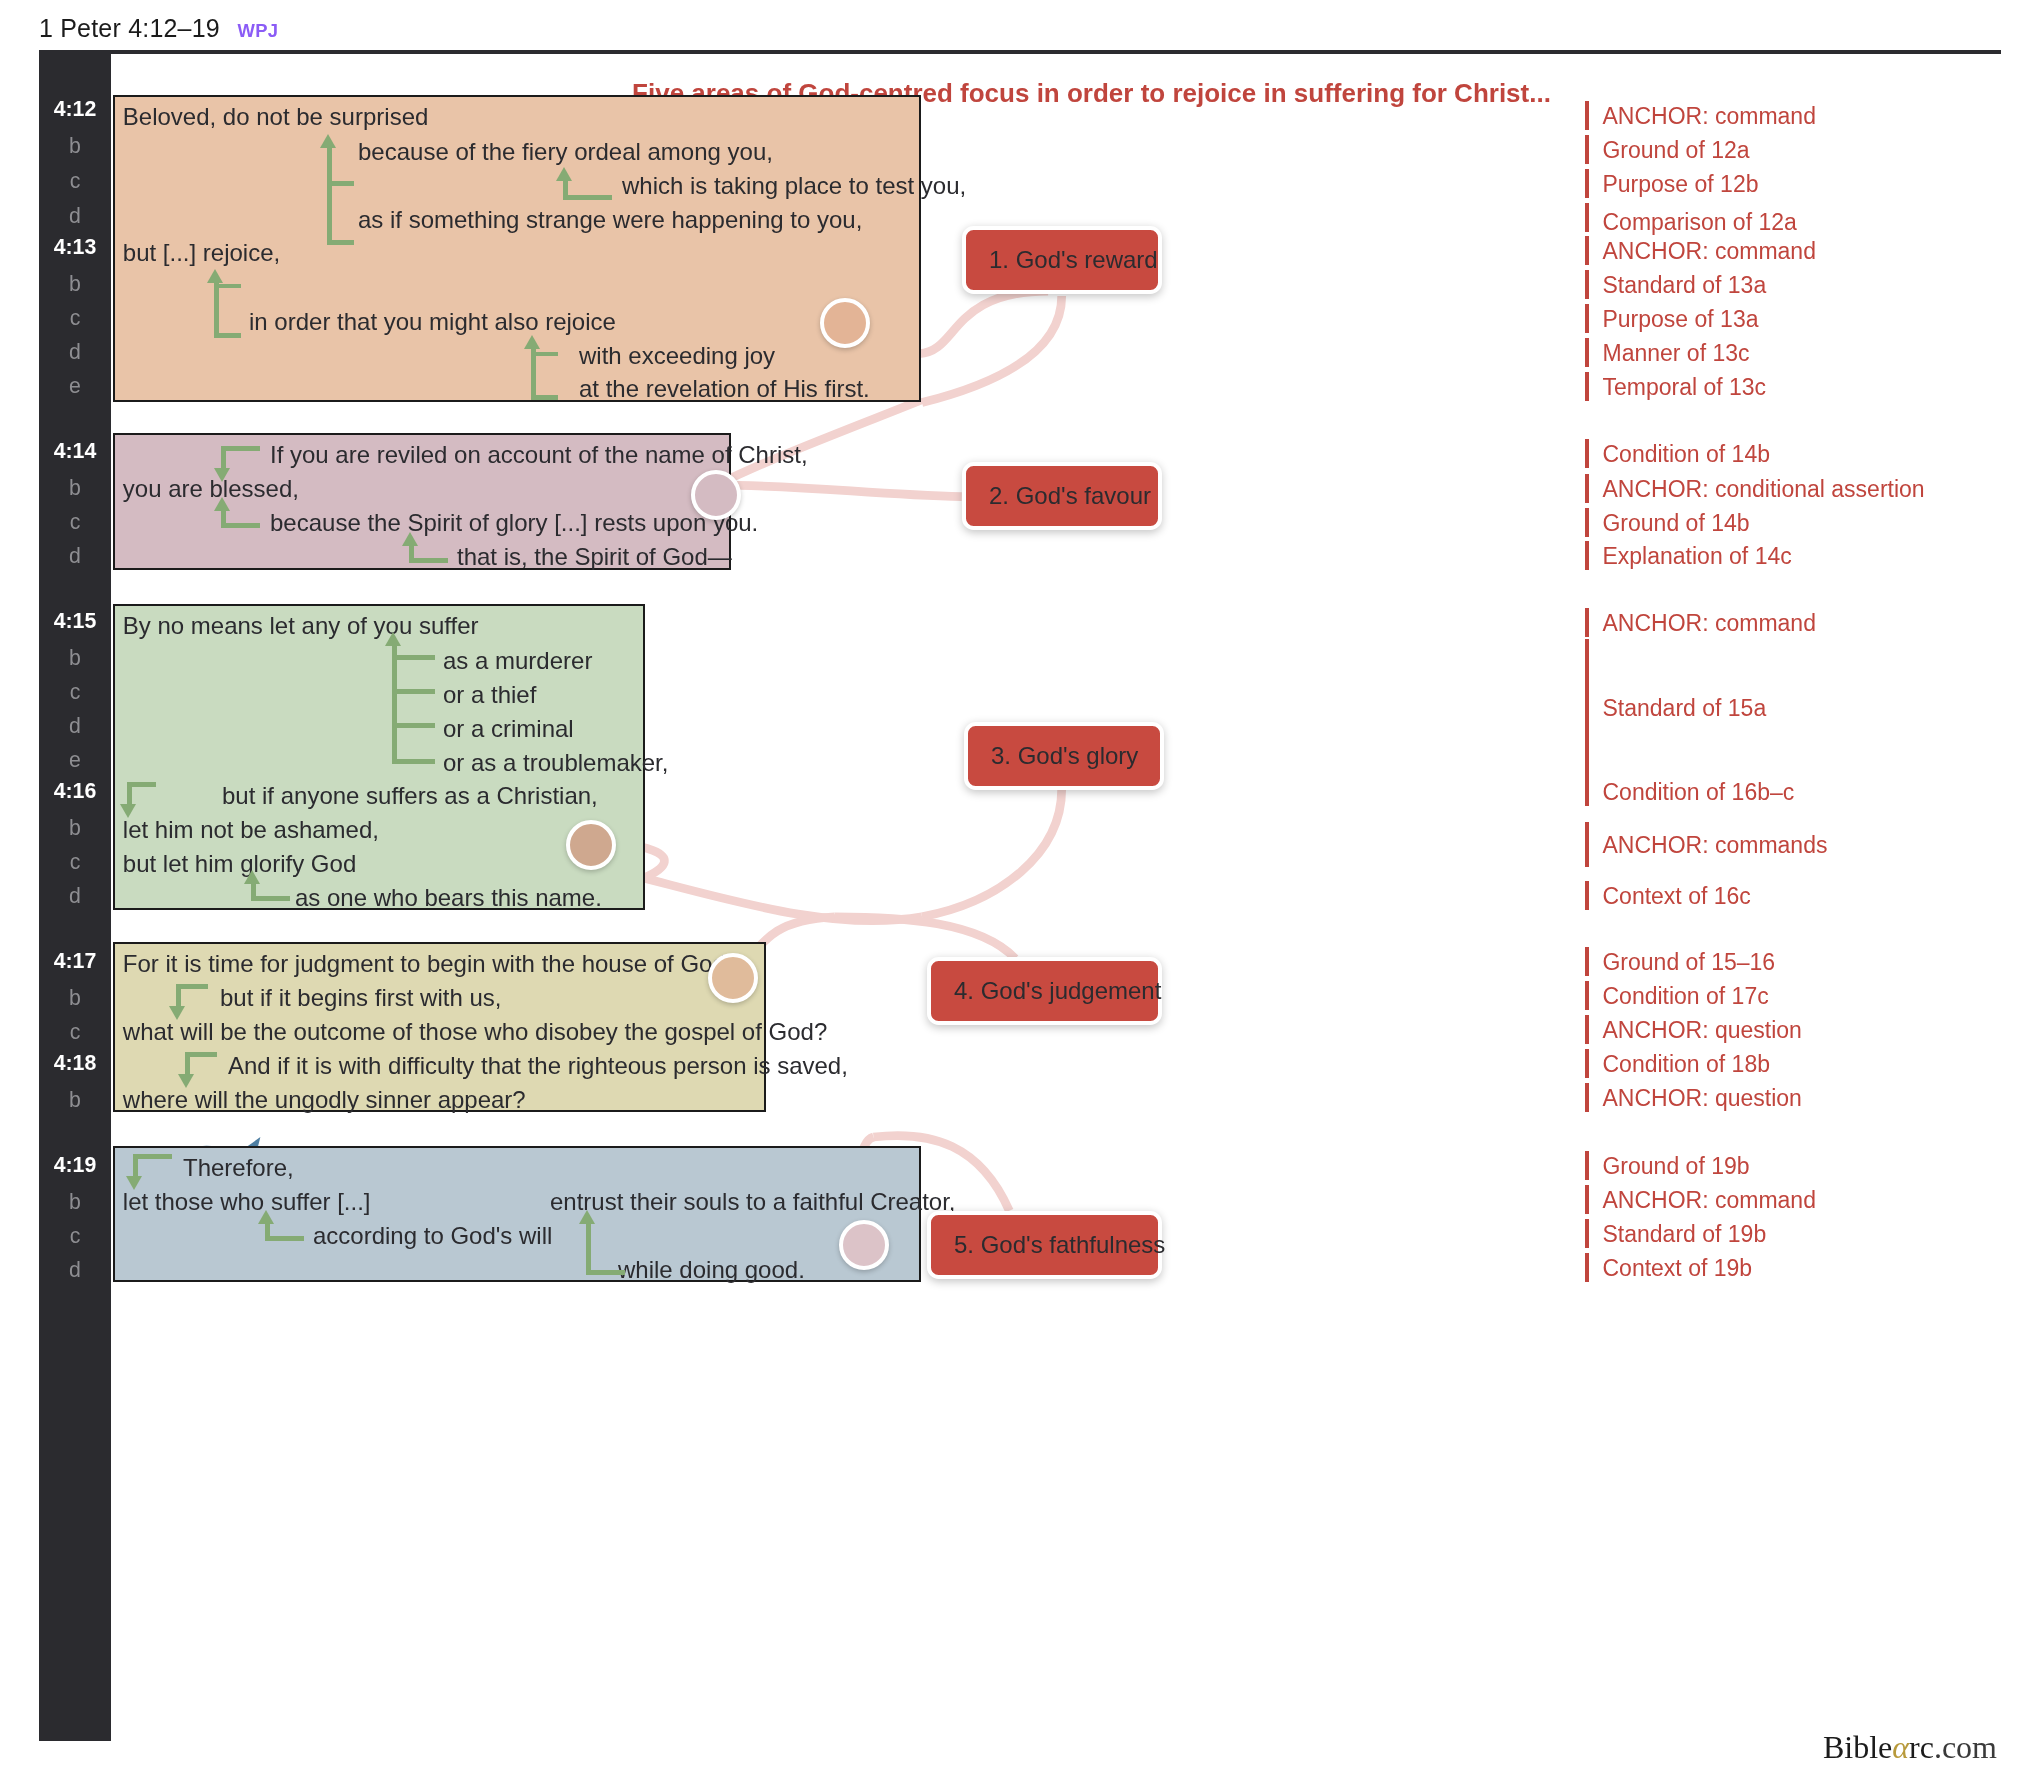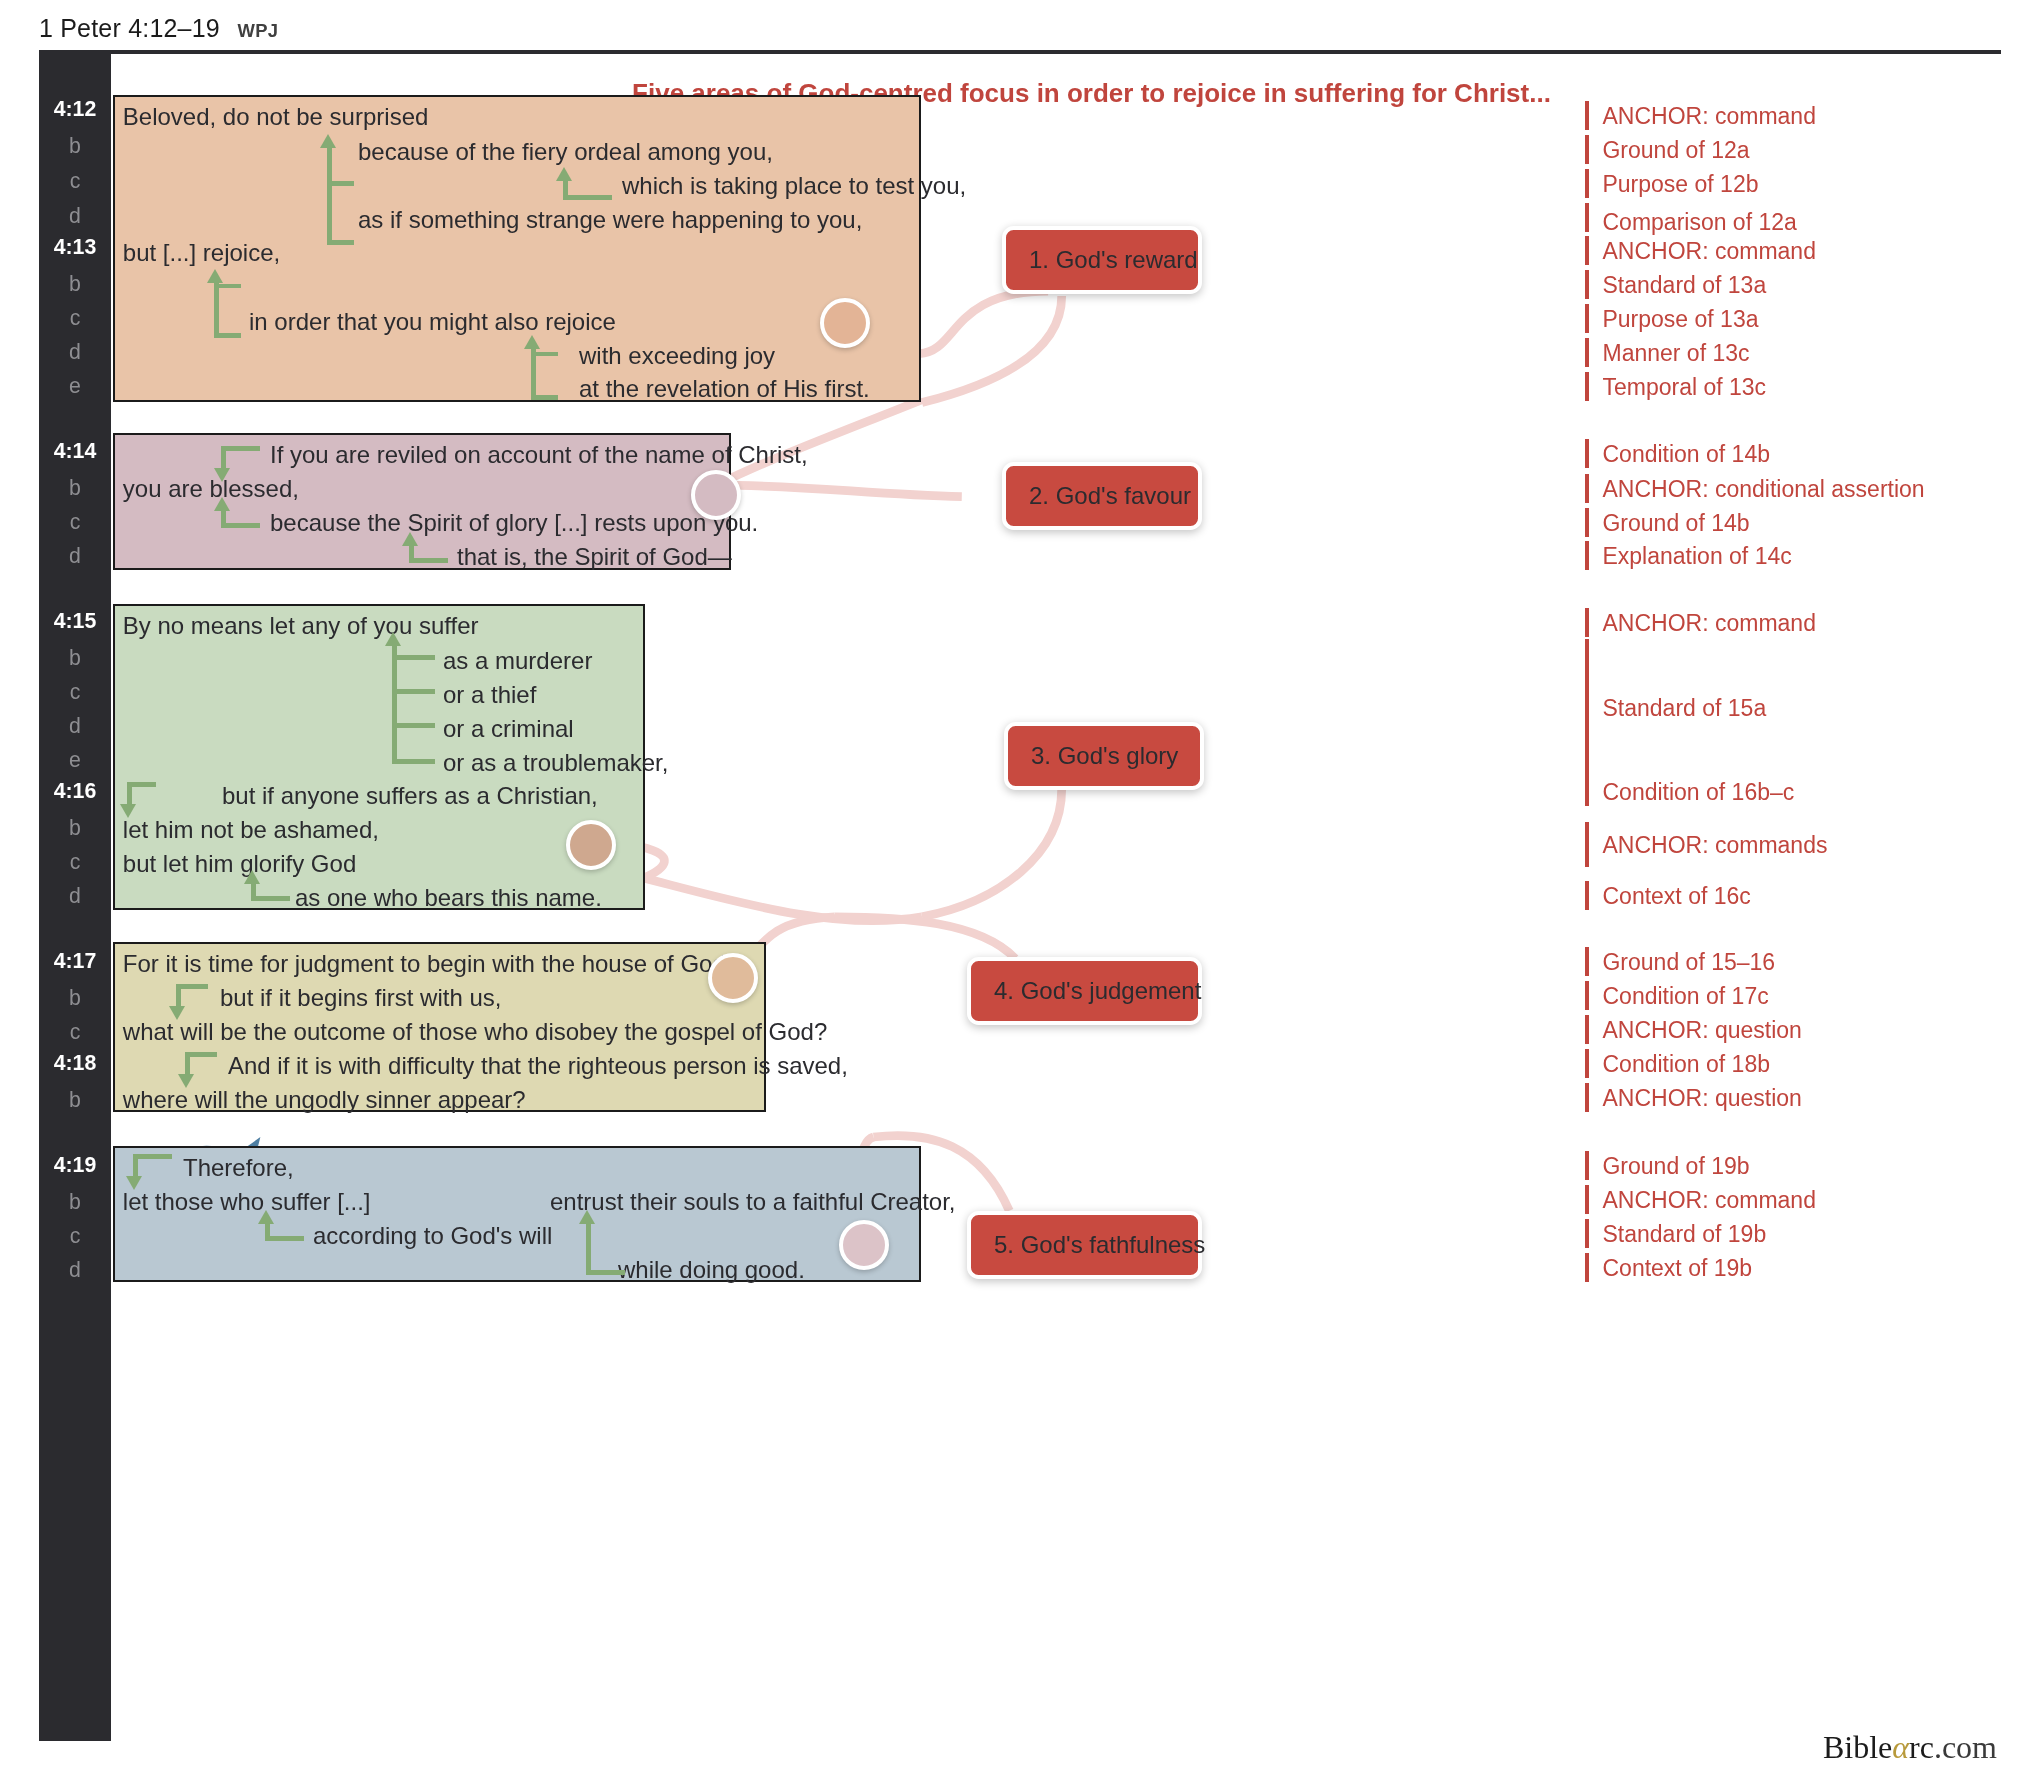--- a/index.html
+++ b/index.html
@@ -16,21 +16,21 @@
     overflow: hidden;
   }
 
   
   #header {
     position: absolute;
     left: 39px; top: 13.6px;
     display: flex; align-items: baseline; gap: 17.5px;
   }
   #ref-text { font-size: 25px; color: #1b1b1b; letter-spacing: 0.2px; }
-  #version-text { font-size: 18.4px; font-weight: bold; color: #404040; letter-spacing: 0.4px; }
+  #version-text { font-size: 18.4px; font-weight: bold; color: #8b5cf6; letter-spacing: 0.4px; }
   #header-rule {
     position: absolute; left: 39px; top: 50px;
     width: 1962px; height: 3.9px; background: #2b2b2f;
   }
 
   
   #verse-gutter {
     position: absolute;
     left: 39px; top: 54px;
     width: 72px; height: 1687px;
@@ -99,21 +99,20 @@
 
   
   .idea-box {
     position: absolute;
     background: #c84a40;
     border: 4.9px solid #ffffff;
     border-radius: 11.6px;
     box-shadow: 0 2.9px 8.7px rgba(0,0,0,.22);
     display: flex; align-items: center;
     padding-left: 23px;
-    margin-left: 40px;
   }
   .idea-label {
     font-size: 24px;
     color: #2b2b2f;
     white-space: nowrap;
   }
 
   
   .rel-row { position: absolute; display: flex; align-items: flex-start; }
   .rel-bar {

